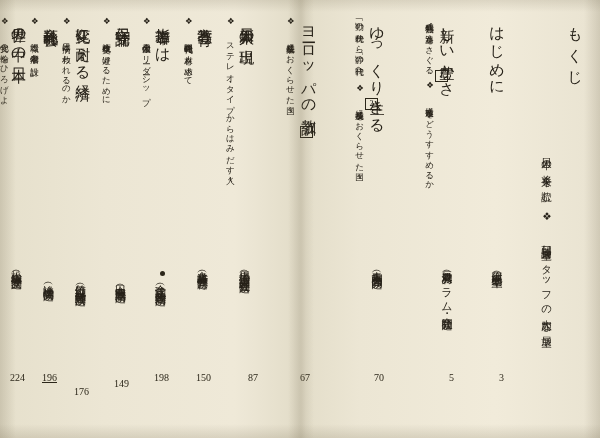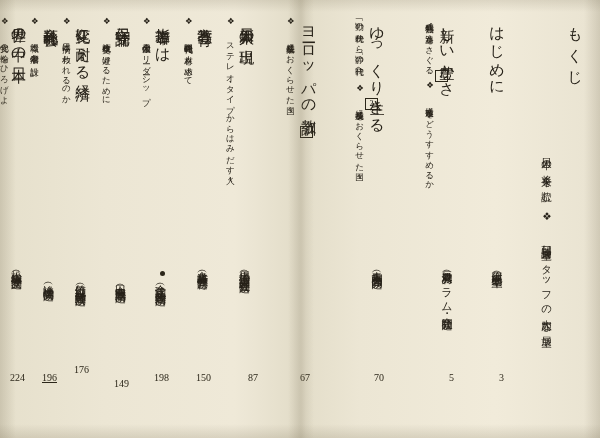--- a/index.html
+++ b/index.html
@@ -170,21 +170,21 @@
   <div class="page-num-box" style="left: 154px; top: 372px;">198</div>
 
   <div class="vtext entry-title" style="left: 114px; top: 16px;">保守二党論</div>
   <div class="vtext entry-sub" style="left: 102px; top: 16px;">❖ 政権交代を避けるために</div>
   <div class="vtext entry-author" style="left: 114px; top: 276px;">田中豊蔵（政治問題）</div>
   <div class="page-num-box" style="left: 114px; top: 372px; margin-top: 6px;">149</div>
 
   <div class="vtext entry-title" style="left: 74px; top: 16px;">変化に耐える経済</div>
   <div class="vtext entry-sub" style="left: 62px; top: 16px;">❖ 日本病は救われるのか</div>
   <div class="vtext entry-author" style="left: 74px; top: 276px;">竹田純（副主幹・経済問題）</div>
-  <div class="page-num-box" style="left: 74px; top: 364px;">176</div>
+  <div class="page-num-box" style="left: 74px; top: 386px;">176</div>
 
   <div class="vtext entry-title" style="left: 42px; top: 16px;">高齢化社会</div>
   <div class="vtext entry-sub" style="left: 30px; top: 16px;">❖ 職場と老年層の設計</div>
   <div class="vtext entry-author" style="left: 42px; top: 276px;">辻謙（労働問題）</div>
   <div class="page-num-box" style="left: 42px; top: 372px; text-decoration: underline;">196</div>
 
   <div class="vtext entry-title" style="left: 10px; top: 16px;">世界の中の日本</div>
   <div class="vtext entry-sub" style="left: 0px; top: 16px;">❖ 文化の輪をひろげよ</div>
   <div class="vtext entry-author" style="left: 10px; top: 262px;">松山幸雄（外交問題）</div>
   <div class="page-num-box" style="left: 10px; top: 372px;">224</div>

